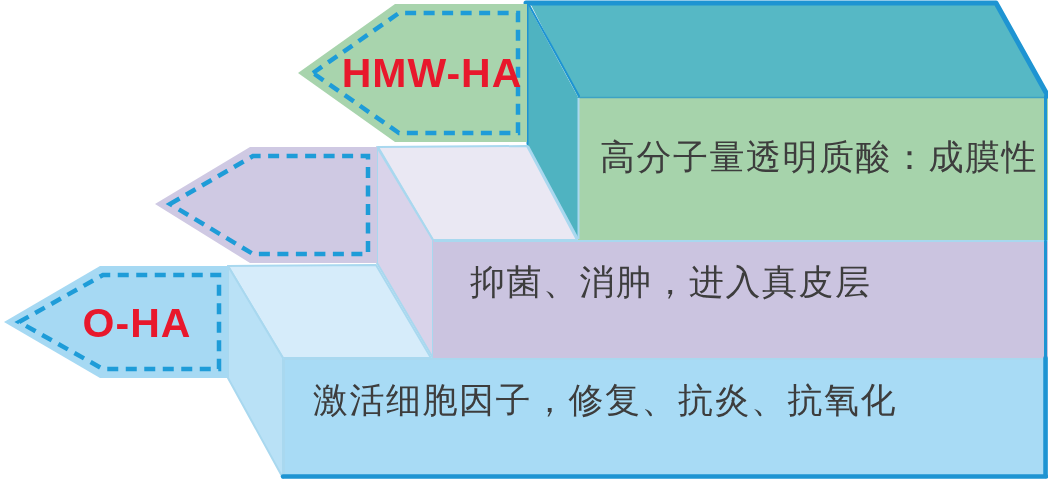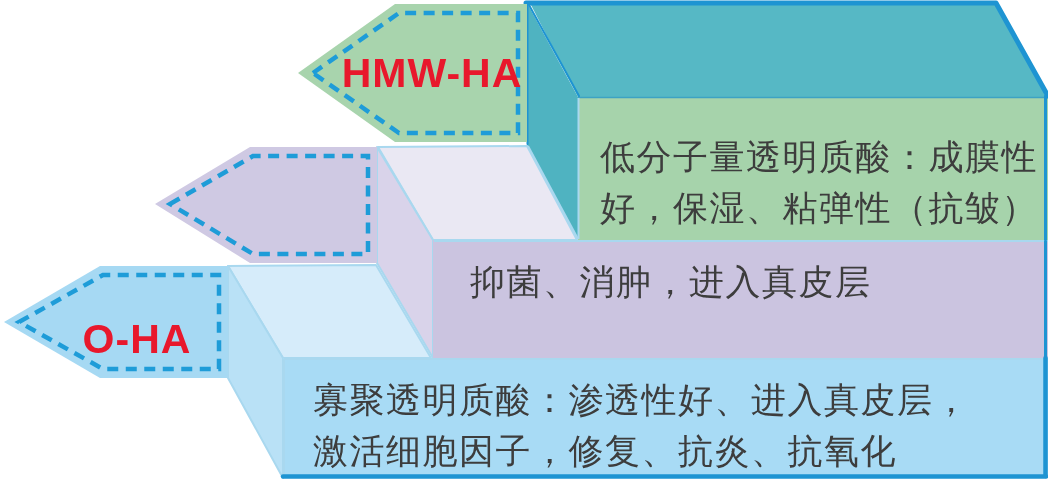--- a/index.html
+++ b/index.html
@@ -60,27 +60,25 @@
     <polygon class="dashed" points="313,73 399,13 518,13 518,133 399,133"></polygon>
 
     <polygon points="155,204 250,147 377,147 377,263 250,263" fill="#cfc9e3"></polygon>
     <polygon class="dashed" points="170,204 253,156 368,156 368,254 253,254"></polygon>
 
     <polygon points="4,322 100,266 228,266 228,378 100,378" fill="#a6d9f3"></polygon>
     <polygon class="dashed" points="19,322 103,275 219,275 219,369 103,369"></polygon>
   </svg>
 
   <div class="arrow-label" style="left:432px;top:73px">HMW-HA</div>
-  <div class="arrow-label" style="left:137px;top:339px">O-HA</div>
+  <div class="arrow-label" style="left:137px;top:323px">O-HA</div>
 
   <div class="desc" style="left:600px;top:131px">
-    <div>低分子量透明质酸：成膜性</div>
-    <div>好，保湿、粘弹性（抗皱）</div>
+    <div>高分子量透明质酸：成膜性</div>
   </div>
   <div class="desc" style="left:470px;top:256px">
     <div>抑菌、消肿，进入真皮层</div>
   </div>
   <div class="desc" style="left:313px;top:374px">
-    <div>寡聚透明质酸：渗透性好、进入真皮层，</div>
     <div>激活细胞因子，修复、抗炎、抗氧化</div>
   </div>
 
 </div>
 
 </body></html>

